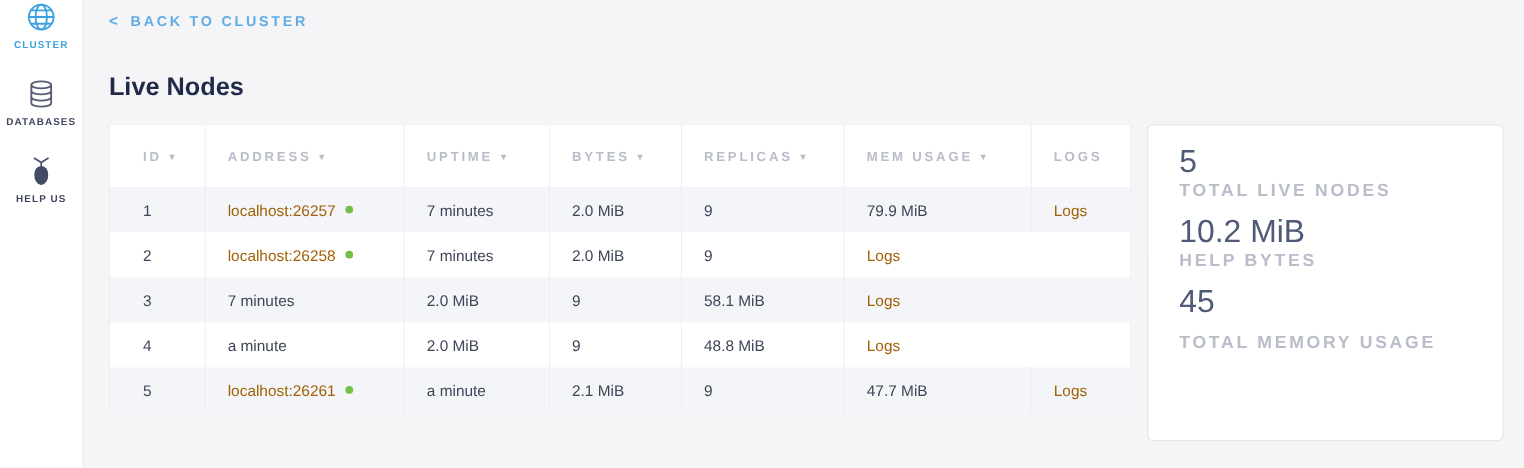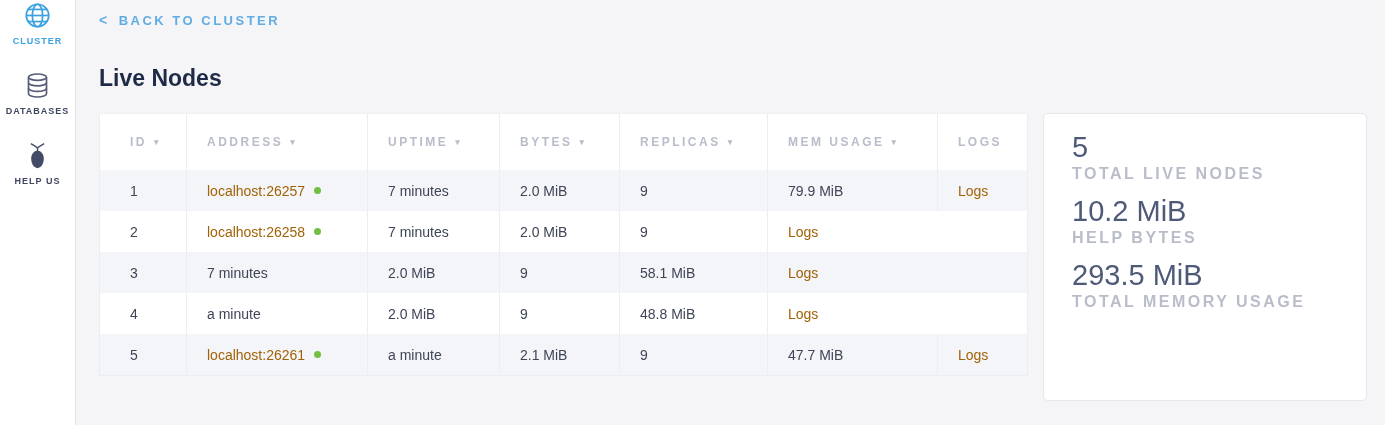--- a/index.html
+++ b/index.html
@@ -246,21 +246,21 @@
     <aside class="summary-card">
         <div class="stat">
     <div class="stat-value">5</div>
     <div class="stat-label">TOTAL LIVE NODES</div>
   </div>
         <div class="stat">
     <div class="stat-value">10.2 MiB</div>
     <div class="stat-label">HELP BYTES</div>
   </div>
         <div class="stat">
-  </div>
-        <div class="stat">
-    <div class="stat-value">293.5 MiB</div>
+    <div class="stat-value">45</div>
+  </div>
+        <div class="stat">
     <div class="stat-label">TOTAL MEMORY USAGE</div>
   </div>
       </aside>
 
   </div>
 </main>
 
 </body></html>

